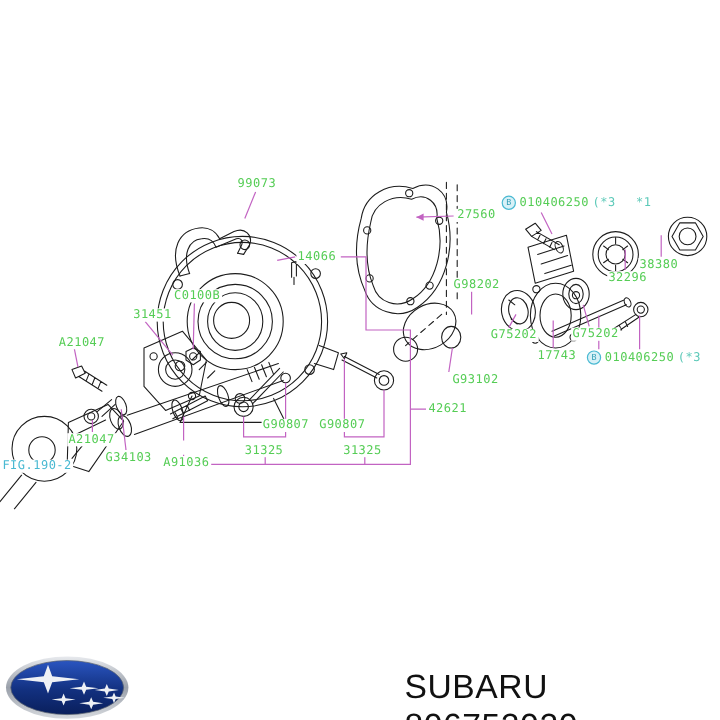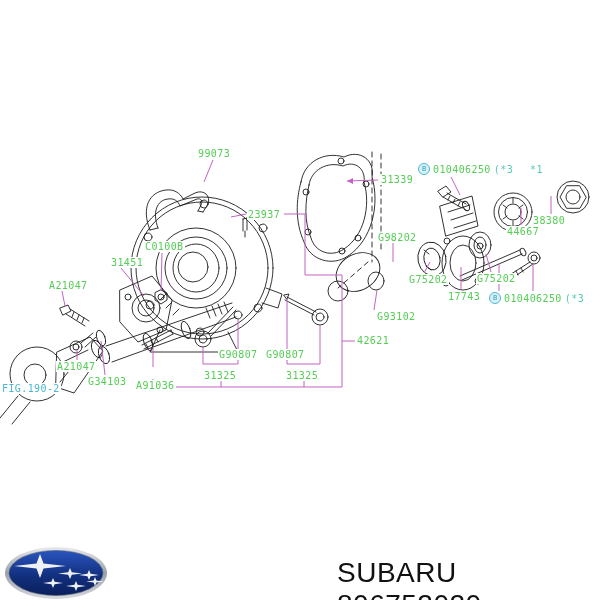--- a/index.html
+++ b/index.html
@@ -168,30 +168,30 @@
       <path d="M153,347 L153,367 M153,379 L153,386"></path>
       <path d="M246,214 L231,217"></path>
       <path d="M284,214 L305,214 L305,275 L342,275 L342,387 L153,387"></path>
       <path d="M342,341 L355,341 M221,387 L221,380 M304,387 L304,380"></path>
       <path d="M203,347 L203,364 L238,364 L238,319"></path>
       <path d="M287,299 L287,364 L320,364 L320,325"></path>
     </g>
   </svg>
 
   <div class="lbl" style="left:197px;top:148px">99073</div>
-  <div class="lbl" style="left:380px;top:174px">31339</div>
-  <div class="lbl" style="left:247px;top:209px">23937</div>
+  <div class="lbl" style="left:380px;top:174px">27560</div>
+  <div class="lbl" style="left:247px;top:209px">14066</div>
   <div class="lbl" style="left:144px;top:241px">C0100B</div>
   <div class="lbl" style="left:110px;top:257px">31451</div>
   <div class="lbl" style="left:48px;top:280px">A21047</div>
   <div class="lbl" style="left:377px;top:232px">G98202</div>
   <div class="lbl" style="left:408px;top:274px">G75202</div>
   <div class="lbl" style="left:447px;top:291px">17743</div>
   <div class="lbl" style="left:476px;top:273px">G75202</div>
-  <div class="lbl" style="left:506px;top:226px">44667</div>
+  <div class="lbl" style="left:506px;top:226px">32296</div>
   <div class="lbl" style="left:532px;top:215px">38380</div>
   <div class="lbl" style="left:376px;top:311px">G93102</div>
   <div class="lbl" style="left:356px;top:335px">42621</div>
   <div class="lbl" style="left:56px;top:361px">A21047</div>
   <div class="lbl" style="left:87px;top:376px">G34103</div>
   <div class="lbl" style="left:135px;top:380px">A91036</div>
   <div class="lbl" style="left:218px;top:349px">G90807</div>
   <div class="lbl" style="left:265px;top:349px">G90807</div>
   <div class="lbl" style="left:203px;top:370px">31325</div>
   <div class="lbl" style="left:285px;top:370px">31325</div>

